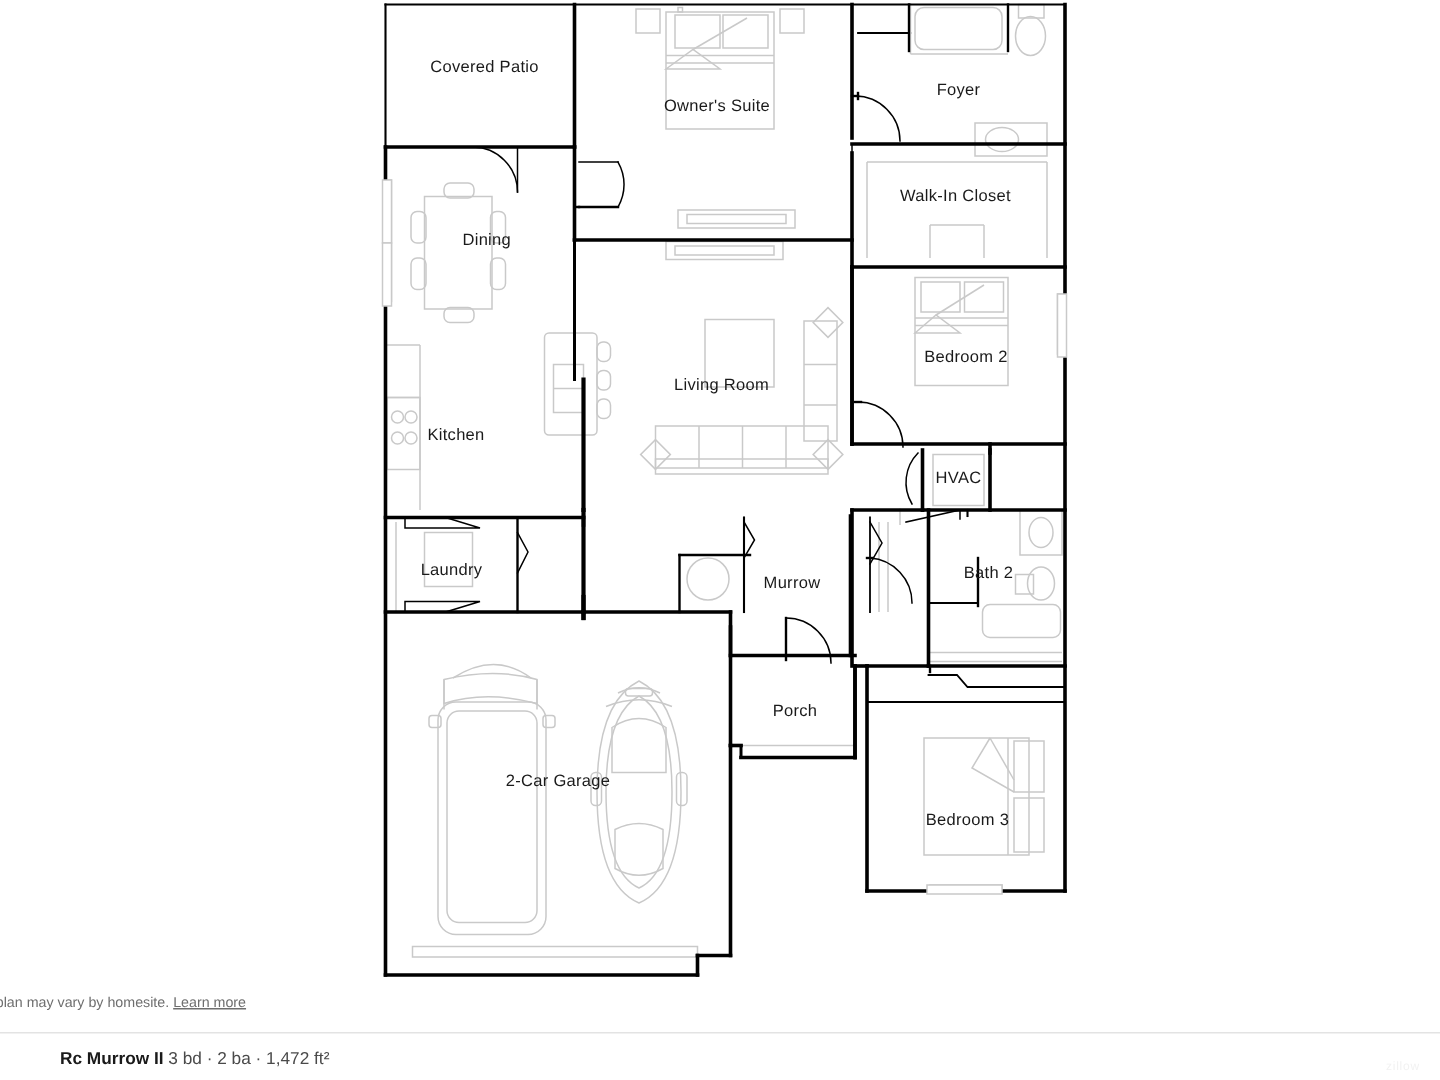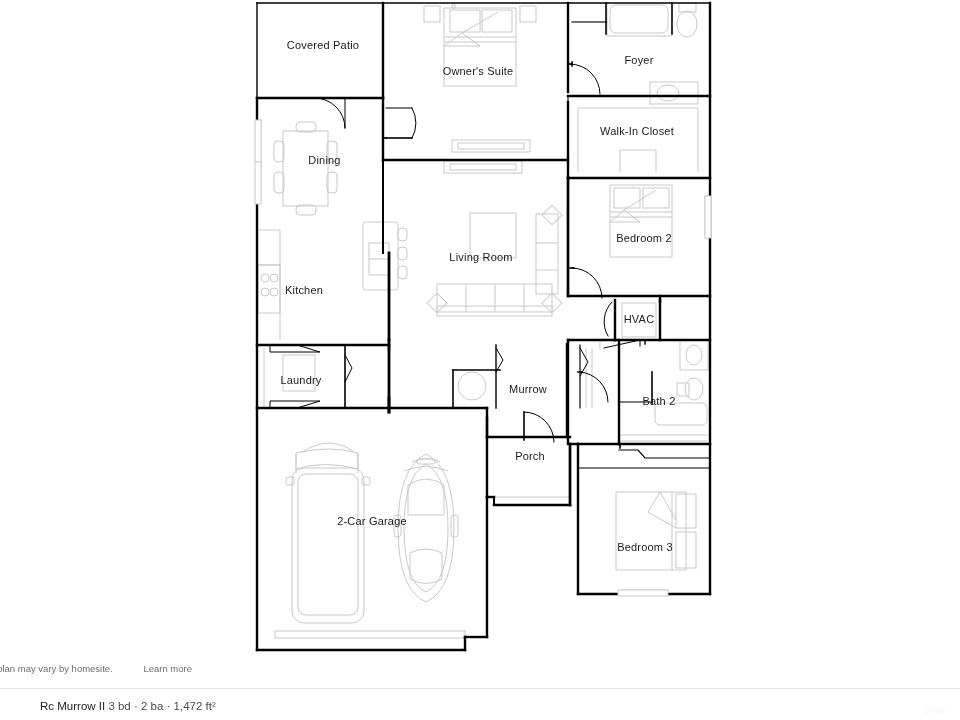--- a/index.html
+++ b/index.html
@@ -53,23 +53,23 @@
     color: #6e6e6e;
     font-family: "Liberation Sans", sans-serif;
     white-space: nowrap;
   }
   #disclaimer-text {
     position: absolute;
     left: -6px;
     top: 0;
   }
   #learn-more-link {
+    text-decoration: underline;
     color: #6e6e6e;
     cursor: pointer;
-    margin-left: 28px;
   }
 
   #footer-divider {
     position: absolute;
     left: 0;
     top: 688px;
     width: 960px;
     height: 1px;
     background: #e3e3e3;
   }
@@ -83,21 +83,21 @@
   }
   #caption-text {
     position: absolute;
     left: 40px;
     top: 0;
     font-size: 11.5px;
     color: #2a2a2a;
     white-space: nowrap;
   }
   #caption-name {
-    font-weight: normal;
+    font-weight: bold;
     color: #1a1a1a;
   }
   #caption-specs {
     color: #4a4a4a;
   }
 
   #corner-watermark {
     position: absolute;
     left: 924px;
     top: 706px;
@@ -416,22 +416,22 @@
   <div class="room-label" style="left:478px; top:71px;">Owner's Suite</div>
   <div class="room-label" style="left:639px; top:60px;">Foyer</div>
   <div class="room-label" style="left:637px; top:131px;">Walk-In Closet</div>
   <div class="room-label" style="left:306px; top:160px;padding-left:37px;">Dining</div>
   <div class="room-label" style="left:644px; top:238px;">Bedroom 2</div>
   <div class="room-label" style="left:481px; top:257px;">Living Room</div>
   <div class="room-label" style="left:304px; top:290px;">Kitchen</div>
   <div class="room-label" style="left:639px; top:319px;">HVAC</div>
   <div class="room-label" style="left:301px; top:368px;margin-top:12px;">Laundry</div>
   <div class="room-label" style="left:528px; top:389px;">Murrow</div>
-  <div class="room-label" style="left:659px; top:401px;">Bath 2</div>
-  <div class="room-label" style="left:530px; top:456px;">Porch</div>
+  <div class="room-label" style="left:659px; top:382px;">Bath 2</div>
+  <div class="room-label" style="left:530px; top:474px;">Porch</div>
   <div class="room-label" style="left:372px; top:521px;">2-Car Garage</div>
   <div class="room-label" style="left:645px; top:547px;">Bedroom 3</div>
 
 </div>
 
 <div id="disclaimer-row">
   <span id="disclaimer-text">
     <span>rplan may vary by homesite.</span>
     <span id="learn-more-link">Learn more</span>
   </span>

